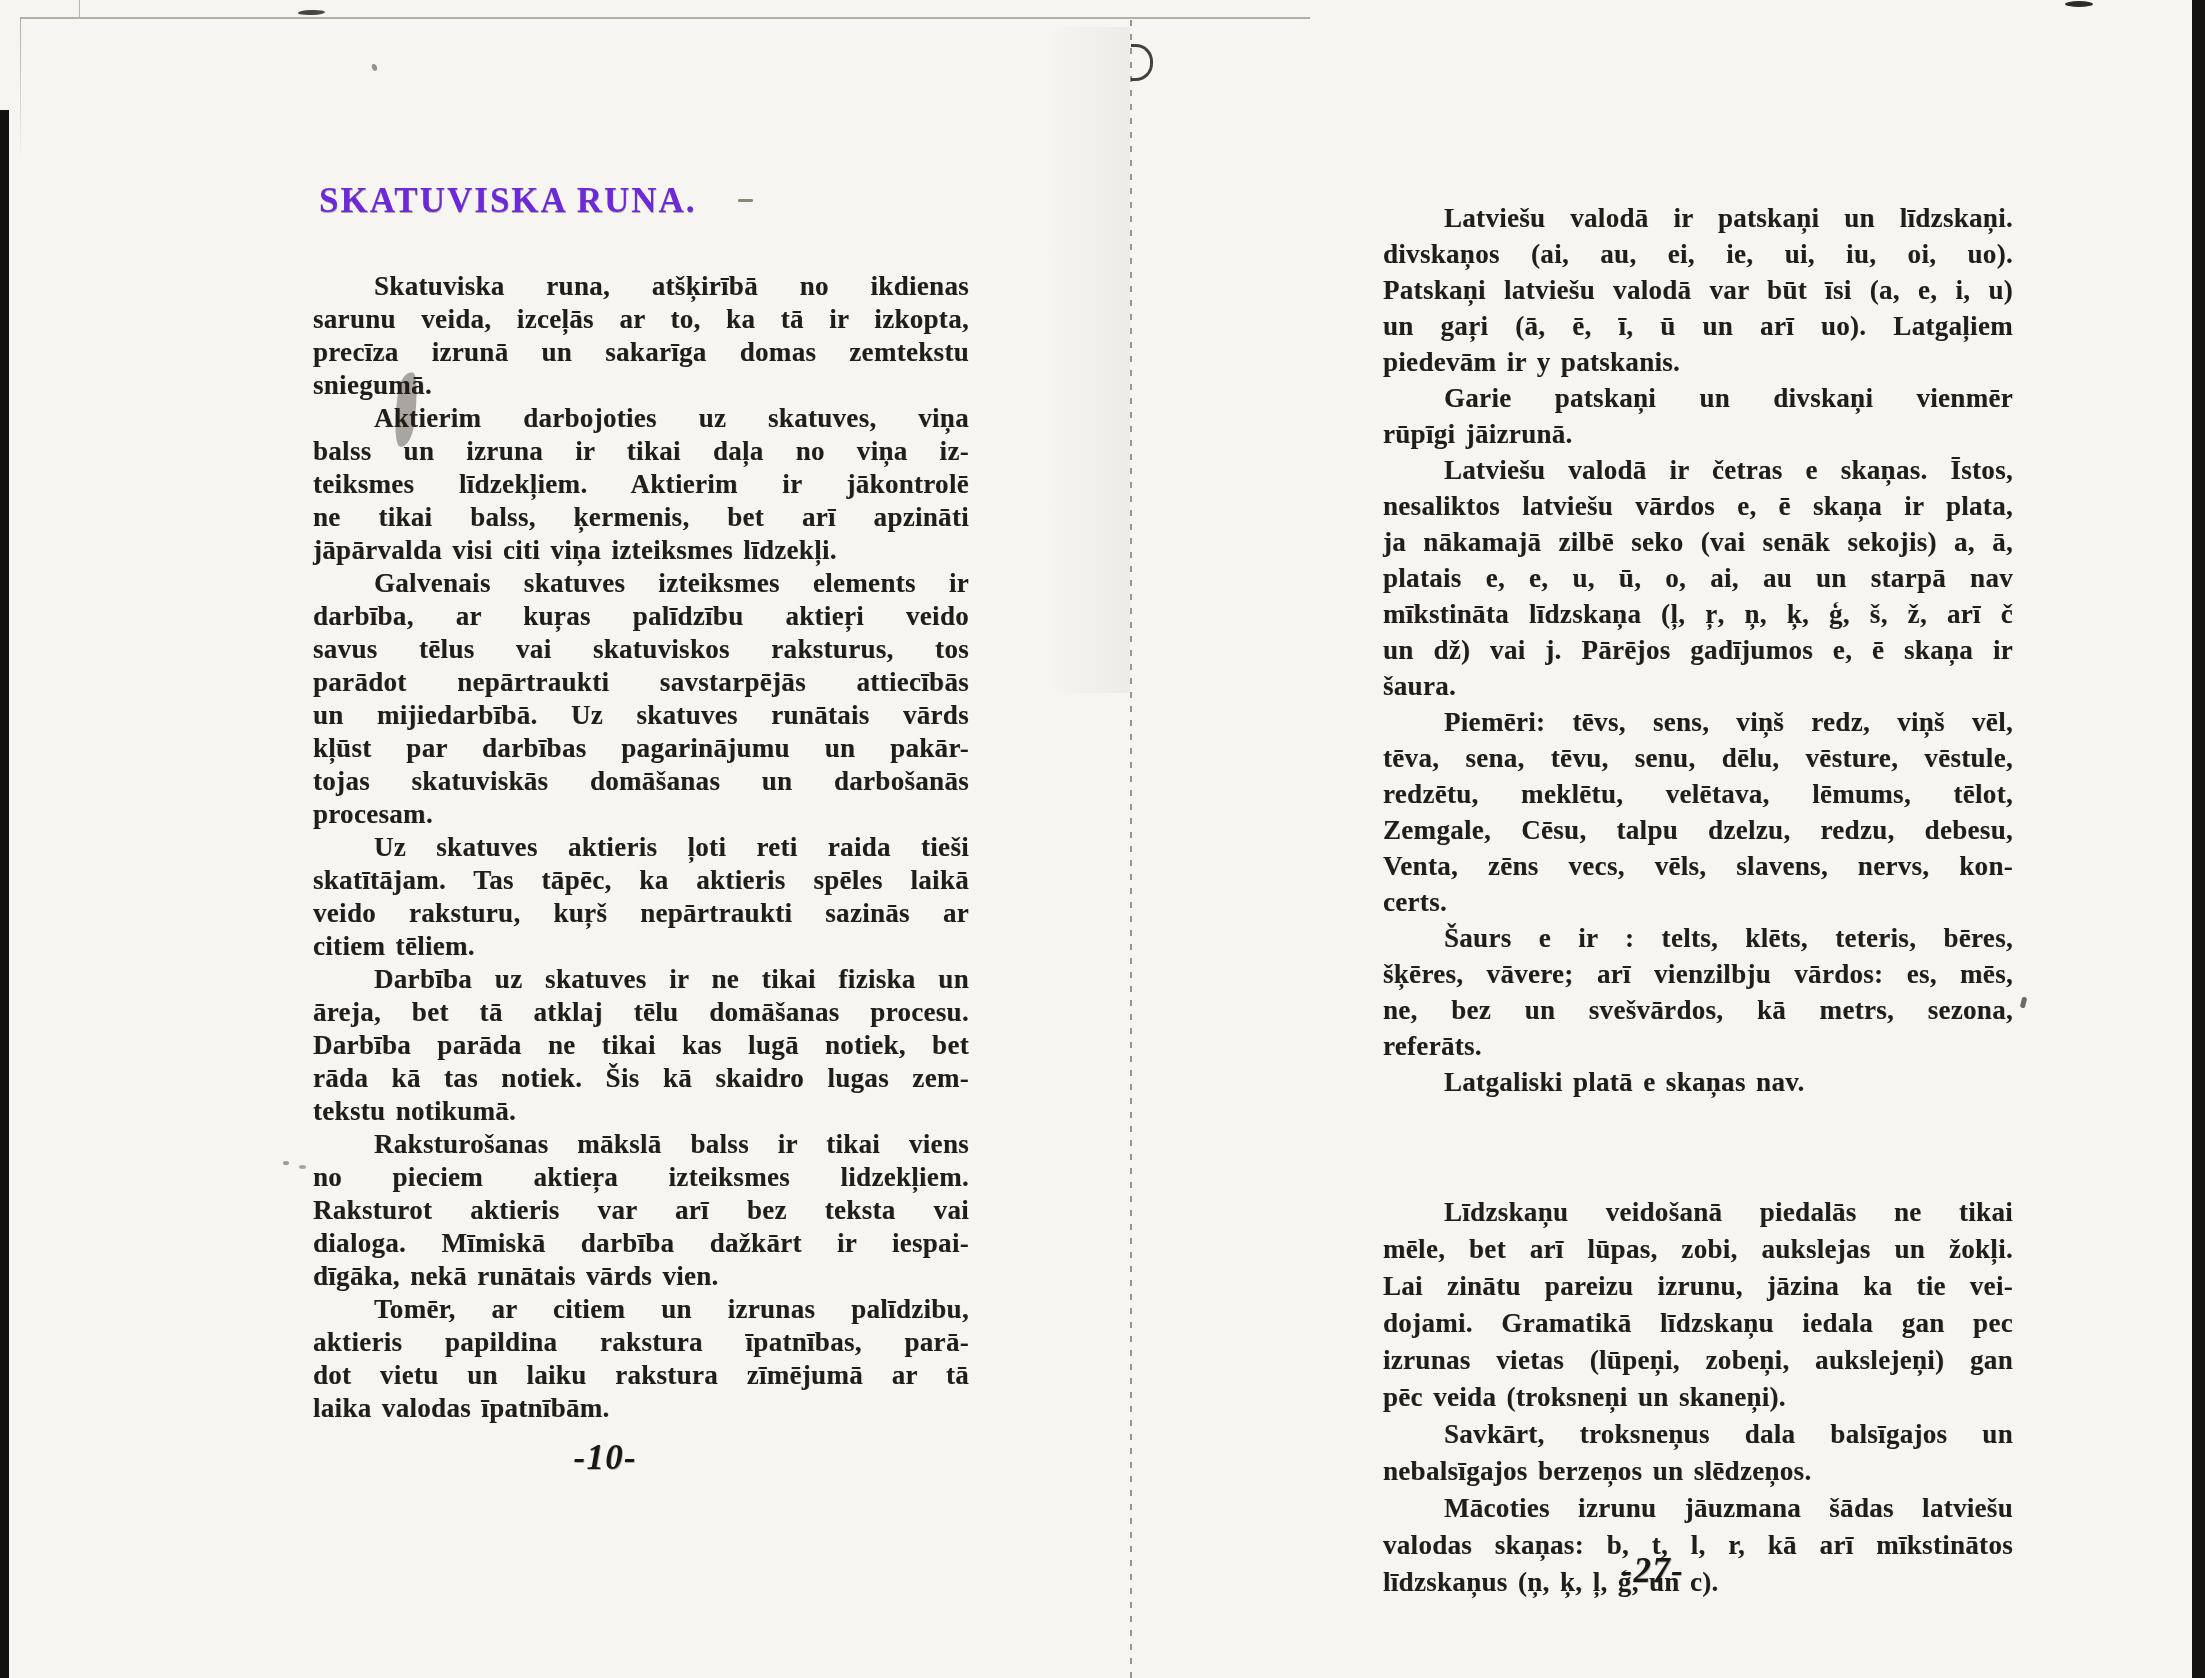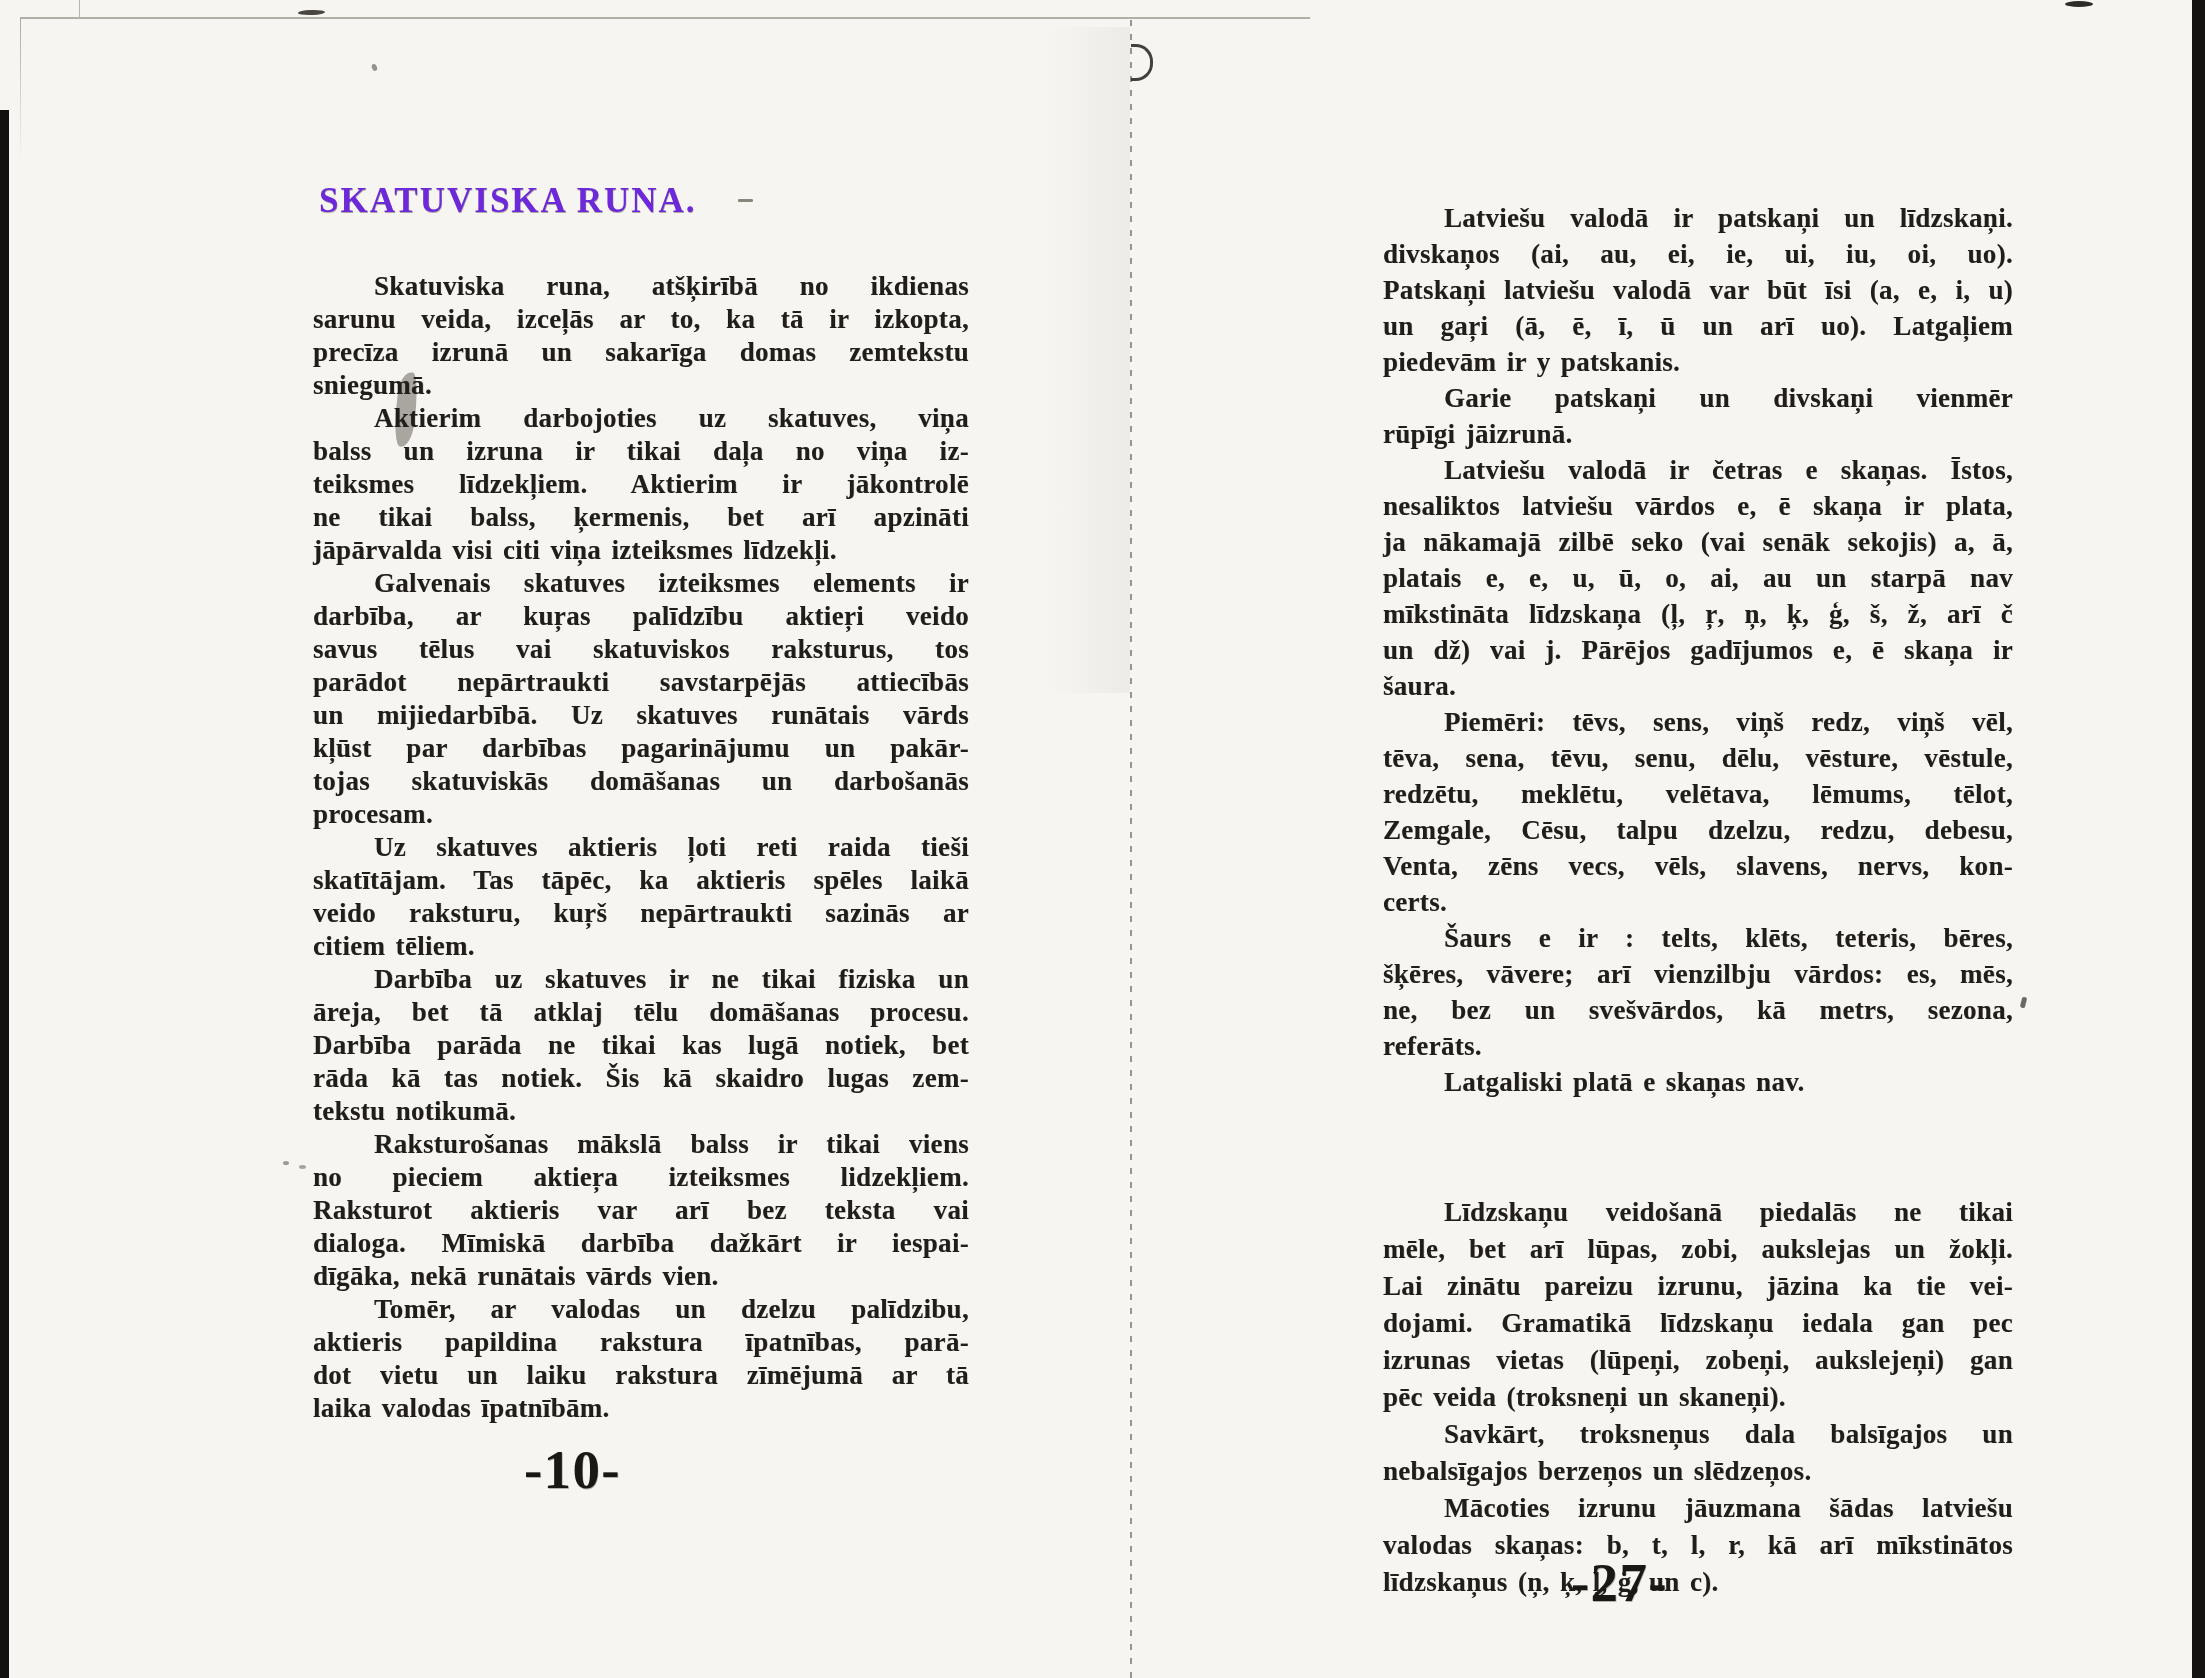--- a/index.html
+++ b/index.html
@@ -39,23 +39,23 @@
   .textcol .line{height:var(--lh);line-height:var(--lh);
     text-align:justify;text-align-last:justify;text-justify:inter-word;}
   .textcol .line.first{text-indent:61px;}
   .textcol .line.last{text-align-last:left;}
   #left-body{left:313px;top:270px;width:656px;--lh:33px;}
   #right-body-top{left:1383px;top:200px;width:630px;--lh:36px;}
   #right-body-bottom{left:1383px;top:1170px;width:630px;margin-top:24px;--lh:37px;}
   #left-title{position:absolute;left:319px;top:181px;color:#6d28d9;
     font-size:35px;font-weight:700;letter-spacing:2px;
     text-shadow:0.5px 0.5px 0 rgba(27,24,20,.35);}
-  .page-number{position:absolute;color:#1b1813;font-size:55px;font-weight:700;
-    letter-spacing:1.3px;text-align:left;width:113px;
-    text-shadow:0.7px 0.7px 0 rgba(27,24,19,.3);}
+  .page-number{position:absolute;color:#1b1813;font-size:35px;font-weight:700;
+    letter-spacing:1.3px;text-align:right;width:113px;
+    text-shadow:0.7px 0.7px 0 rgba(27,24,19,.3);font-style:italic;}
   #page-number-left{left:524px;top:1438px;}
   #page-number-right{left:1571px;top:1551px;}
 </style>
 </head>
 <body>
 
 <div id="edge-left" class="edge-strip"></div>
 <div id="edge-right" class="edge-strip"></div>
 <div id="top-border"></div>
 <div id="top-border-corner"></div>
@@ -98,21 +98,21 @@
     <div class="line first">Darbība uz skatuves ir ne tikai fiziska un</div>
     <div class="line">āreja, bet tā atklaj tēlu domāšanas procesu.</div>
     <div class="line">Darbība parāda ne tikai kas lugā notiek, bet</div>
     <div class="line">rāda kā tas notiek. Šis kā skaidro lugas zem-</div>
     <div class="line last">tekstu notikumā.</div>
     <div class="line first">Raksturošanas mākslā balss ir tikai viens</div>
     <div class="line">no pieciem aktieŗa izteiksmes lidzekļiem.</div>
     <div class="line">Raksturot aktieris var arī bez teksta vai</div>
     <div class="line">dialoga. Mīmiskā darbība dažkārt ir iespai-</div>
     <div class="line last">dīgāka, nekā runātais vārds vien.</div>
-    <div class="line first">Tomēr, ar valodas un dzelzu palīdzibu,</div>
+    <div class="line first">Tomēr, ar citiem un izrunas palīdzibu,</div>
     <div class="line">aktieris papildina rakstura īpatnības, parā-</div>
     <div class="line">dot vietu un laiku rakstura zīmējumā ar tā</div>
     <div class="line last">laika valodas īpatnībām.</div>
   </div>
 <div id="page-number-left" class="page-number">-10-</div>
 
 <div id="right-body-top" class="textcol">
     <div class="line first">Latviešu valodā ir patskaņi un līdzskaņi.</div>
     <div class="line">divskaņos (ai, au, ei, ie, ui, iu, oi, uo).</div>
     <div class="line">Patskaņi latviešu valodā var būt īsi (a, e, i, u)</div>

